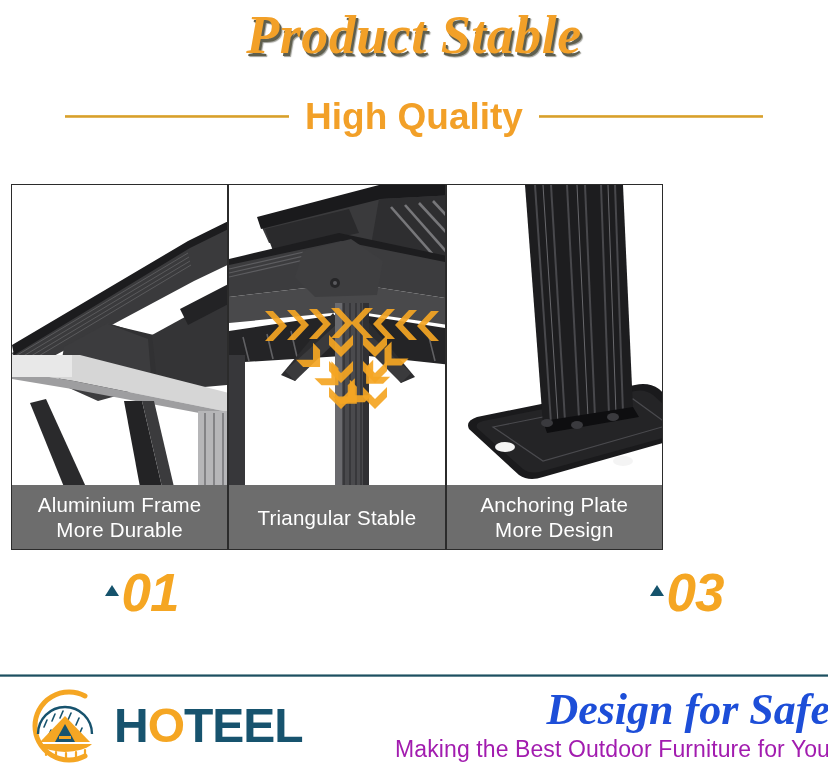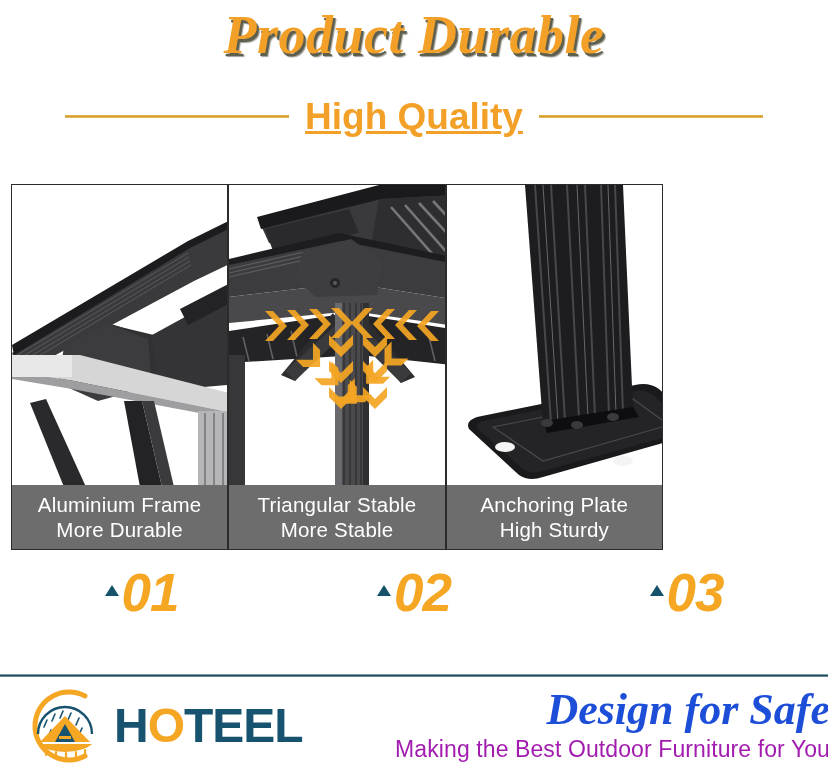--- a/index.html
+++ b/index.html
@@ -33,21 +33,21 @@
     display:flex;align-items:center;justify-content:center;gap:0;
   }
   .rule{
     height:3px;width:224px;
     background:linear-gradient(to bottom,#e3b855 0%,#d79f2e 50%,#e7c273 100%);
     flex:0 0 auto;
   }
   .sub-title{
     font-family:"Liberation Sans", sans-serif;
     font-weight:bold;font-size:37px;color:#F2A028;
-    padding:0 16px;white-space:nowrap;line-height:1;text-decoration:underline;
+    padding:0 16px;white-space:nowrap;line-height:1;
   }
 
   
   .panels{
     position:absolute;left:11px;top:184px;width:652px;height:366px;
     display:flex;justify-content:space-between;
   }
   .panel{
     position:relative;
     width:261px;height:366px;
@@ -128,21 +128,21 @@
     font-size:23px;line-height:30px;
     color:#a21caf;white-space:nowrap;letter-spacing:.1px;
   }
 </style>
 </head>
 <body>
 
 <div class="page">
 
   <div class="title-wrap">
-    <div class="main-title">Product Durable</div>
+    <div class="main-title">Product Stable</div>
   </div>
 
   <div class="sub-wrap">
     <div class="rule"></div>
     <div class="sub-title">High Quality</div>
     <div class="rule"></div>
   </div>
 
   <div class="panels">
 
@@ -293,21 +293,20 @@
 
           <g fill="#F5A623" opacity="0.92" transform="rotate(45 164 172)">
             <polygon points="152,162 164,174 176,162 176,172 164,184 152,172"></polygon>
             <polygon points="152,188 164,200 176,188 176,198 164,210 152,198"></polygon>
             <polygon points="152,214 164,226 176,214 176,224 164,236 152,224"></polygon>
           </g>
         </svg>
       </div>
       <div class="caption">
         <span>Triangular Stable</span>
-        <span>More Stable</span>
       </div>
     </div>
 
     <div class="panel">
       <div class="photo">
         <svg viewBox="0 0 261 302" width="261" height="302" preserveAspectRatio="none">
           <rect x="0" y="0" width="261" height="302" fill="#ffffff"></rect>
 
           <path d="M22 244 Q18 236 30 232 L188 200 Q202 197 212 204 L248 236 Q256 244 244 250 L96 292 Q82 297 72 290 Z" fill="#1a1a1c"></path>
           <path d="M30 243 Q28 238 36 236 L188 206 Q198 204 206 210 L238 238 Q244 244 234 248 L96 286 Q84 290 76 284 Z" fill="#242426"></path>
@@ -335,34 +334,30 @@
 
           <polygon points="96,236 186,222 192,232 100,248" fill="#0e0e10"></polygon>
 
           <ellipse cx="100" cy="238" rx="6" ry="4" fill="#3a3a3e"></ellipse>
           <ellipse cx="130" cy="240" rx="6" ry="4" fill="#3a3a3e"></ellipse>
           <ellipse cx="166" cy="232" rx="6" ry="4" fill="#3a3a3e"></ellipse>
         </svg>
       </div>
       <div class="caption">
         <span>Anchoring Plate</span>
-        <span>High Sturdy</span>
+        <span>More Design</span>
       </div>
     </div>
 
   </div>
 
   <div class="numbers">
     <div class="num-cell">
       <span class="tri"></span>
       <span class="num">01</span>
-    </div>
-    <div class="num-cell">
-      <span class="tri"></span>
-      <span class="num">02</span>
     </div>
     <div class="num-cell">
       <span class="tri"></span>
       <span class="num">03</span>
     </div>
   </div>
 
   <div class="footer-rule"></div>
 
   <div class="footer">

